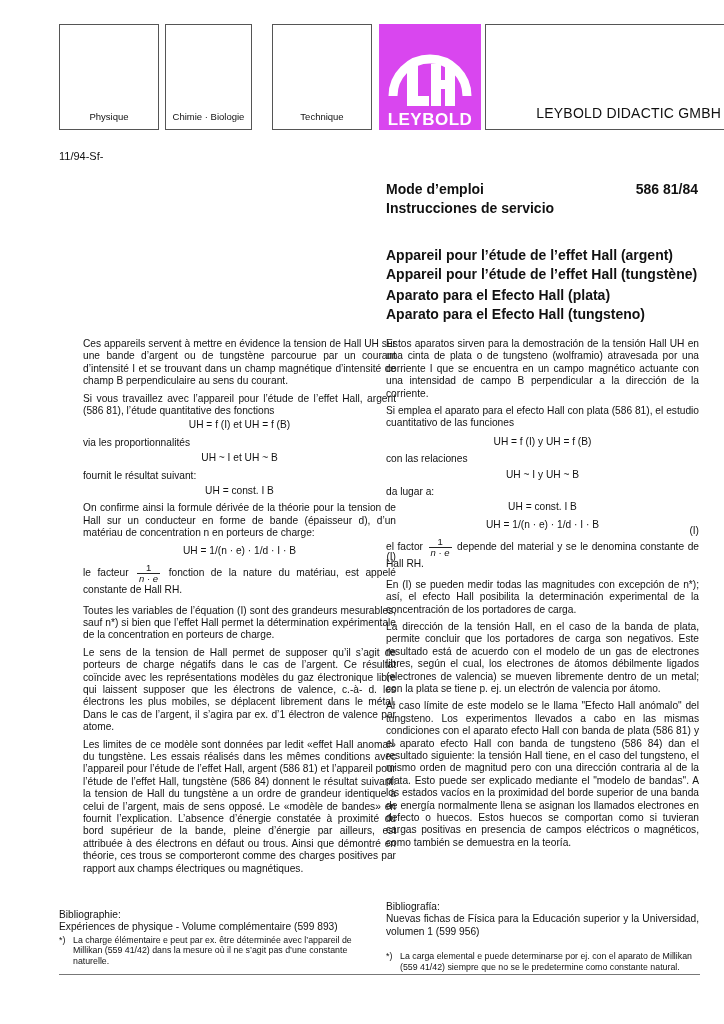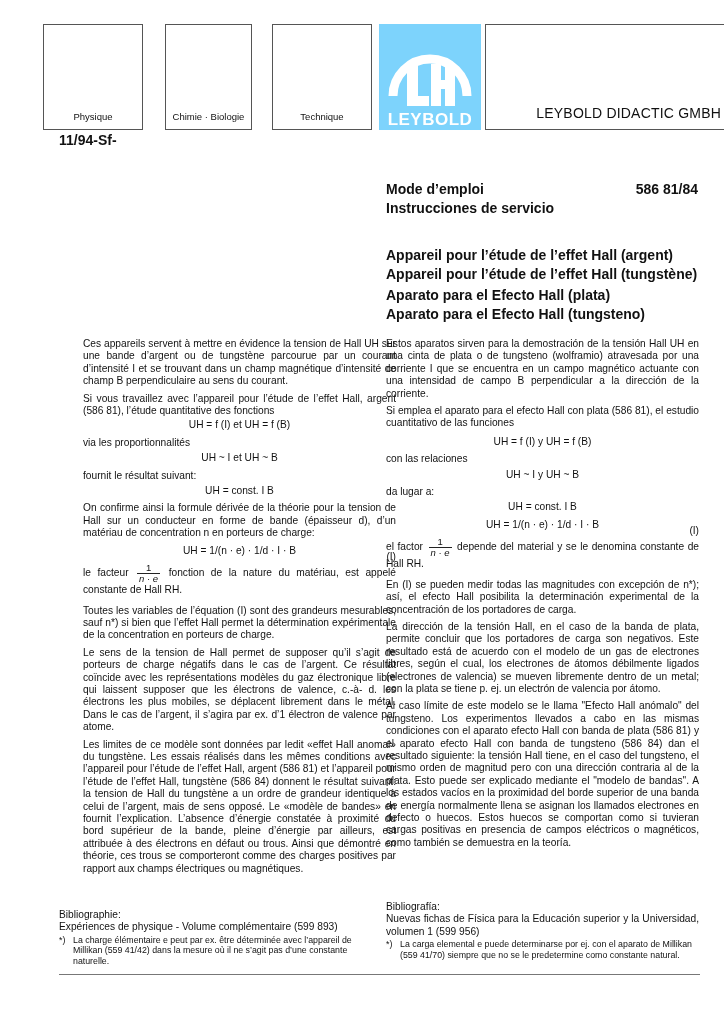--- a/index.html
+++ b/index.html
@@ -1,42 +1,42 @@
 <!DOCTYPE html>
 <html><head>
 <meta charset="utf-8">
 <style>
   html, body { margin:0; padding:0; background:#fff; }
   body { width:724px; height:1024px; position:relative; overflow:hidden;
          font-family:"Liberation Sans", sans-serif; color:#111; }
   .box { position:absolute; border:1px solid #555; box-sizing:border-box; background:#fff; }
   .box .lbl { position:absolute; left:0; right:0; bottom:7px; text-align:center; font-size:9.5px; }
-  .logo { position:absolute; left:379px; top:24px; width:102px; height:106px; background:#7dd3fc; }
+  .logo { position:absolute; left:379px; top:24px; width:102px; height:106px; background:#d946ef; }
   .brand { position:absolute; left:485px; top:24px; width:245px; height:106px; border:1px solid #555; box-sizing:border-box; }
   .brand .t { position:absolute; right:8px; bottom:8px; font-size:14px; letter-spacing:0.2px; }
-  .code { position:absolute; left:59px; top:132px; font-size:14px;font-weight:bold; }
+  .code { position:absolute; left:59px; top:150px; font-size:11px; }
   .hdr { position:absolute; font-weight:bold; font-size:14px; line-height:19px; }
   .col { position:absolute; font-size:10.2px; line-height:12.4px; text-align:justify; }
   .col p { margin:0 0 5px 0; }
   .col .eq { text-align:center; margin:2px 0 5px 0; }
   .col .lbl2 { margin:0 0 3px 0; }
   .frac { display:inline-block; vertical-align:middle; text-align:center; font-size:9.5px; line-height:10px; margin:0 2px; }
   .frac .n { display:block; border-bottom:1px solid #222; padding:0 2px; }
   .frac .d { display:block; padding:0 2px; font-style:italic; }
   .formula { position:relative; text-align:center; margin:4px 0 6px 0; }
   .formula .num { position:absolute; right:0; top:6px; }
   .biblio { font-size:10.2px; }
   .note { display:flex; font-size:8.8px; line-height:10.5px; text-align:left; }
   .note .star { width:14px; flex:none; }
   .rule { position:absolute; top:974px; left:59px; width:641px; height:1px; background:#777; }
 </style>
 </head>
 <body>
 
-<div class="box" style="left:43px;top:24px;width:100px;height:106px;">
+<div class="box" style="left:59px;top:24px;width:100px;height:106px;">
   <span class="lbl">Physique</span>
 </div>
 <div class="box" style="left:165px;top:24px;width:87px;height:106px;">
   <span class="lbl">Chimie · Biologie</span>
 </div>
 <div class="box" style="left:272px;top:24px;width:100px;height:106px;">
   <span class="lbl">Technique</span>
 </div>
 
 <div class="logo">
@@ -113,20 +113,20 @@
     <span>el factor</span>
     <span class="frac"><span class="n">1</span><span class="d">n · e</span></span>
     <span>depende del material y se le denomina constante de Hall RH.</span>
   </p>
   <p style="margin-top:8px;">En (I) se pueden medir todas las magnitudes con excepción de n*); así, el efecto Hall posibilita la determinación experimental de la concentración de los portadores de carga.</p>
   <p>La dirección de la tensión Hall, en el caso de la banda de plata, permite concluir que los portadores de carga son negativos. Este resultado está de acuerdo con el modelo de un gas de electrones libres, según el cual, los electrones de átomos débilmente ligados (electrones de valencia) se mueven libremente dentro de un metal; con la plata se tiene p. ej. un electrón de valencia por átomo.</p>
   <p>Al caso límite de este modelo se le llama "Efecto Hall anómalo" del tungsteno. Los experimentos llevados a cabo en las mismas condiciones con el aparato efecto Hall con banda de plata (586 81) y el aparato efecto Hall con banda de tungsteno (586 84) dan el resultado siguiente: la tensión Hall tiene, en el caso del tungsteno, el mismo orden de magnitud pero con una dirección contraria al de la plata. Esto puede ser explicado mediante el "modelo de bandas". A los estados vacíos en la proximidad del borde superior de una banda de energía normalmente llena se asignan los llamados electrones en defecto o huecos. Estos huecos se comportan como si tuvieran cargas positivas en presencia de campos eléctricos o magnéticos, como también se demuestra en la teoría.</p>
 </div>
 <div class="col" style="left:386px;top:901px;width:313px;">
   <div class="biblio">Bibliografía:</div>
-  <div class="biblio" style="margin-bottom:1px;">Nuevas fichas de Física para la Educación superior y la Universidad, volumen 1 (599 956)</div>
+  <div class="biblio" style="margin-bottom:13px;">Nuevas fichas de Física para la Educación superior y la Universidad, volumen 1 (599 956)</div>
   <div class="note">
     <span class="star">*)</span>
-    <span>La carga elemental e puede determinarse por ej. con el aparato de Millikan (559 41/70) siempre que no se le predetermine como constante natural.</span>
+    <span>La carga elemental e puede determinarse por ej. con el aparato de Millikan (559 41/42) siempre que no se le predetermine como constante natural.</span>
   </div>
 </div>
 
 <div class="rule"></div>
 
 </body></html>

